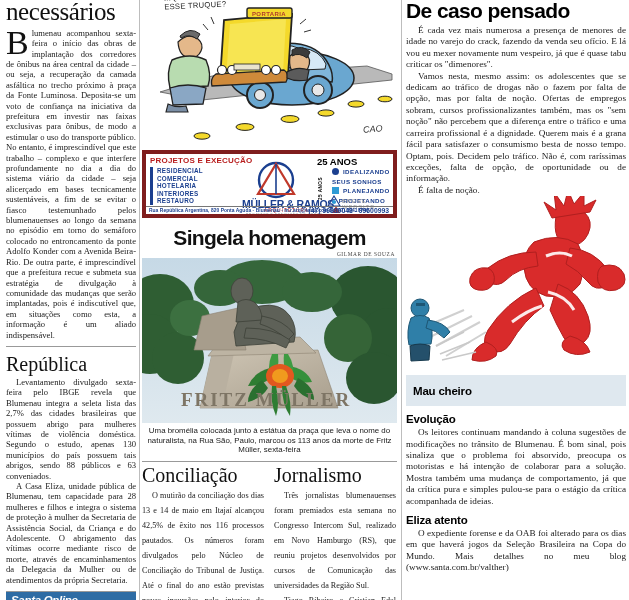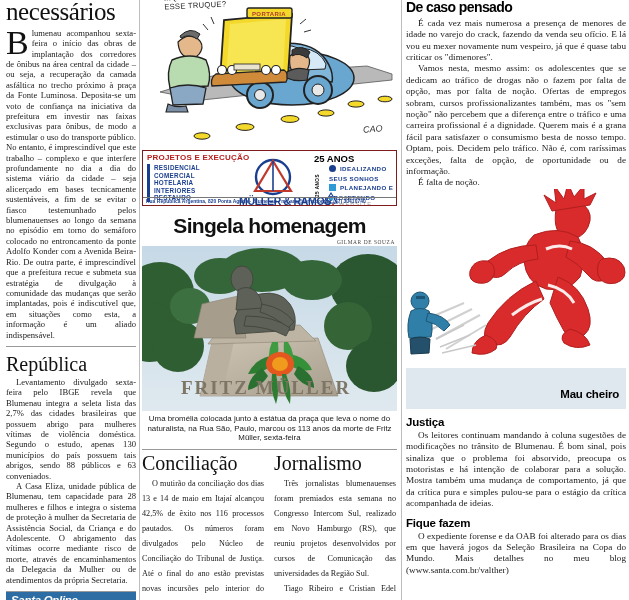--- a/index.html
+++ b/index.html
@@ -35,21 +35,21 @@
     font-size: 25px; font-weight: normal; letter-spacing: -0.4px;
     margin: 0 0 4px 0; line-height: 0.95; color: #111;
   }
   h2.section-title {
     font-family: "Liberation Serif", serif;
     font-size: 20px; font-weight: normal;
     margin: 7px 0 3px 0; line-height: 1; color: #111;
   }
   h2.col-title {
     font-family: "Liberation Sans", sans-serif;
-    font-size: 14px; font-weight: bold; letter-spacing: -0.6px;
+    font-size: 21px; font-weight: bold; letter-spacing: -0.6px;
     margin: 0 0 3px 0; line-height: 1.05; color: #000;
   }
   h3.sub-head {
     font-family: "Liberation Sans", sans-serif;
     font-size: 11.5px; font-weight: bold; letter-spacing: -0.2px;
     margin: 7px 0 2px 0; color: #000;
   }
 
   
   p.body {
@@ -93,21 +93,21 @@
   }
   .bubble-text {
     position: absolute; left: 22px; top: -8px;
     font-family: "Liberation Sans", sans-serif; font-size: 7.6px;
     color: #222; line-height: 9px; transform: rotate(-3deg);
     white-space: pre-line; letter-spacing: 0.3px;
   }
 
   
   .ad-box {
-    border: 1px solid #7f1d1d; width: 255px; height: 56px;
+    border: 4px solid #7f1d1d; width: 255px; height: 68px;
     position: relative; background: #fff; overflow: hidden;
     margin-top: 2px;
   }
   .ad-left-bar { position: absolute; left: 4px; top: 13px; width: 3px; height: 38px; background: #1b3f8f; }
   .ad-title {
     position: absolute; left: 4px; top: 2px;
     font-family: "Liberation Sans", sans-serif; font-size: 8px; font-weight: bold;
     color: #b81d1d; letter-spacing: 0.2px;
   }
   .ad-services {
@@ -186,21 +186,21 @@
 
   
   .mid-bottom { display: flex; gap: 10px; margin-top: 6px; border-top: 1px solid #999; padding-top: 3px; }
   .mid-bottom .sub { width: 122px; }
   .mid-bottom .sub p.body { font-size: 8.2px; line-height: 15px; }
 
   
   .mau-cheiro-box {
     background: #dfe8ef; padding: 6px 7px 7px 7px; margin-top: 4px;
   }
-  .mau-cheiro-box h3.sub-head { margin-top: 14px; text-align: right; }
+  .mau-cheiro-box h3.sub-head { margin-top: 4px; }
   .mau-cheiro-box p.body { font-size: 9.2px; line-height: 11.4px; }
   .right-illustration { width: 220px; height: 175px; position: relative; }
   .right-illustration svg { display: block; }
 
   .bold-inline { font-weight: bold; margin-top: 48px; }
 </style>
 </head>
 <body>
 
 <div id="page">
@@ -479,21 +479,21 @@
             <path d="M36 164 L70 156"></path>
           <path d="M30 150 L58 136"></path>
         </g>
       </svg>
     </div>
 
     <div class="mau-cheiro-box">
       <h3 class="sub-head">Mau cheiro</h3>
     </div>
 
-    <h3 class="sub-head">Justiça</h3>
+    <h3 class="sub-head">Evolução</h3>
     <p class="body">Os leitores continuam mandando à coluna sugestões de modificações no trânsito de Blumenau. É bom sinal, pois sinaliza que o problema foi absorvido, preocupa os motoristas e há intenção de colaborar para a solução. Mostra também uma mudança de comportamento, já que da crítica pura e simples pulou-se para o estágio da crítica acompanhada de ideias.</p>
 
-    <h3 class="sub-head">Fique fazem</h3>
+    <h3 class="sub-head">Eliza atento</h3>
     <p class="body">O expediente forense e da OAB foi alterado para os dias em que haverá jogos da Seleção Brasileira na Copa do Mundo. Mais detalhes no meu blog (www.santa.com.br/valther)</p>
 
   </div>
 
 </div>
 
 </body></html>

